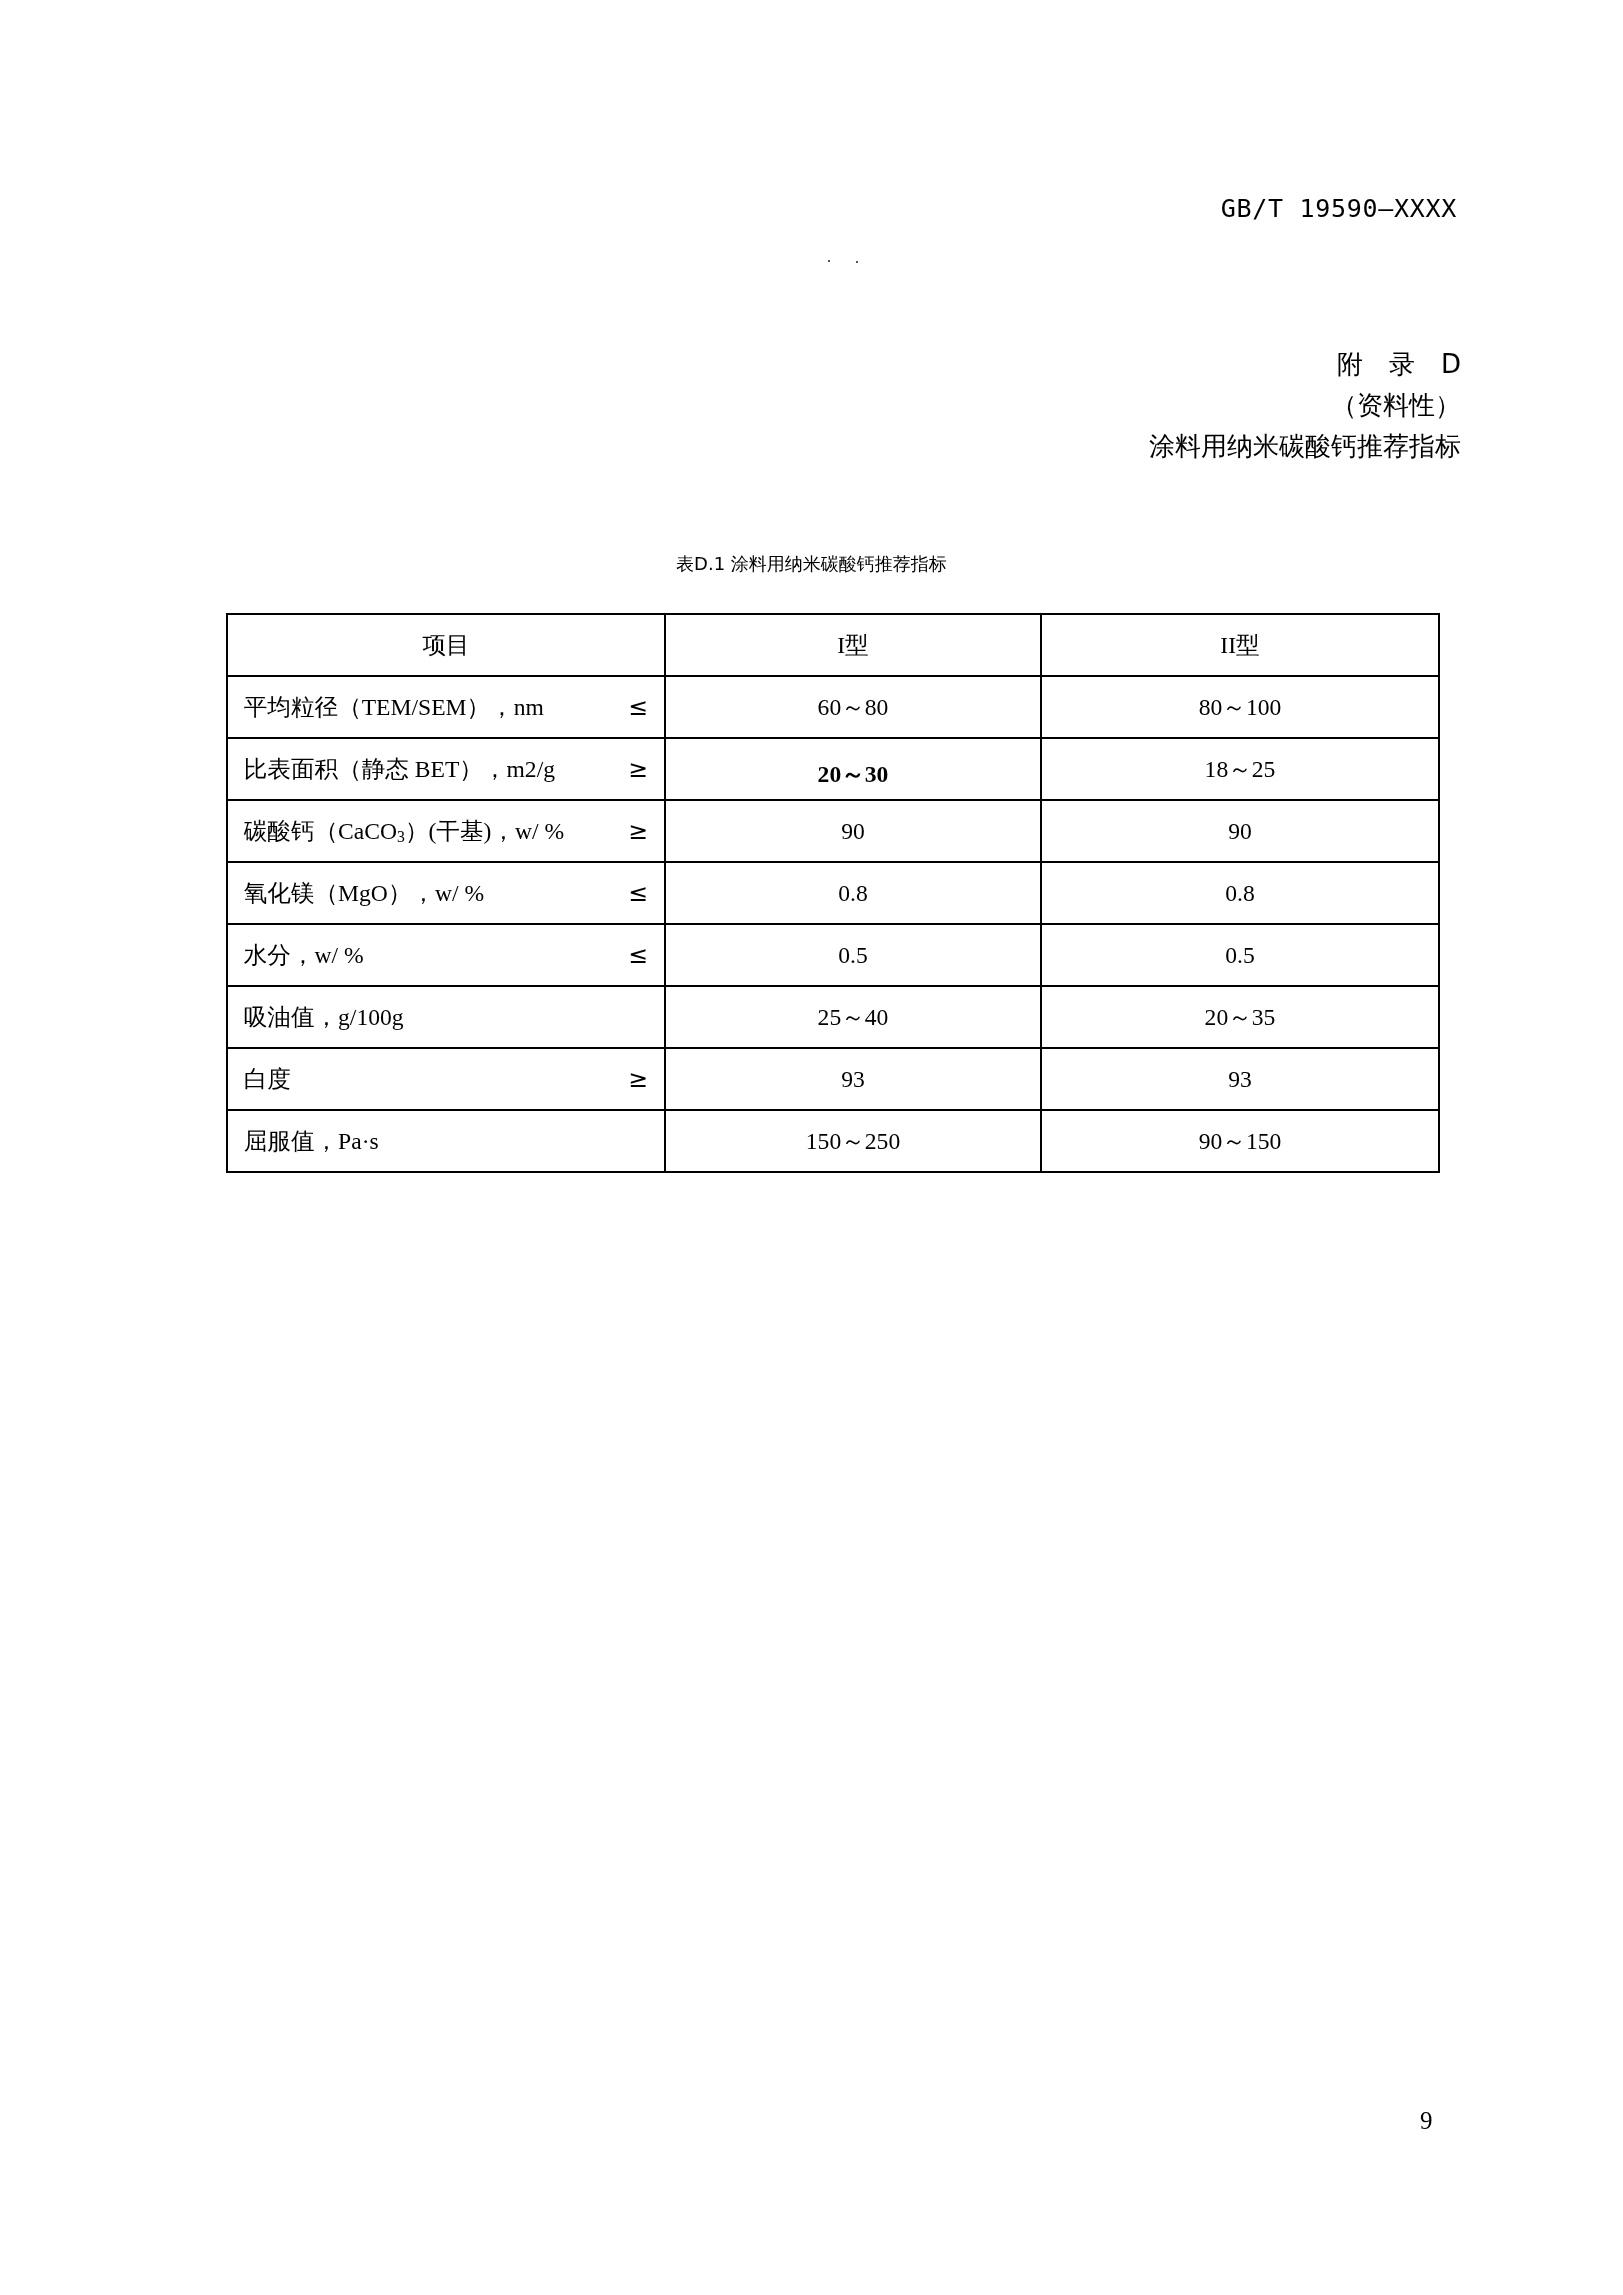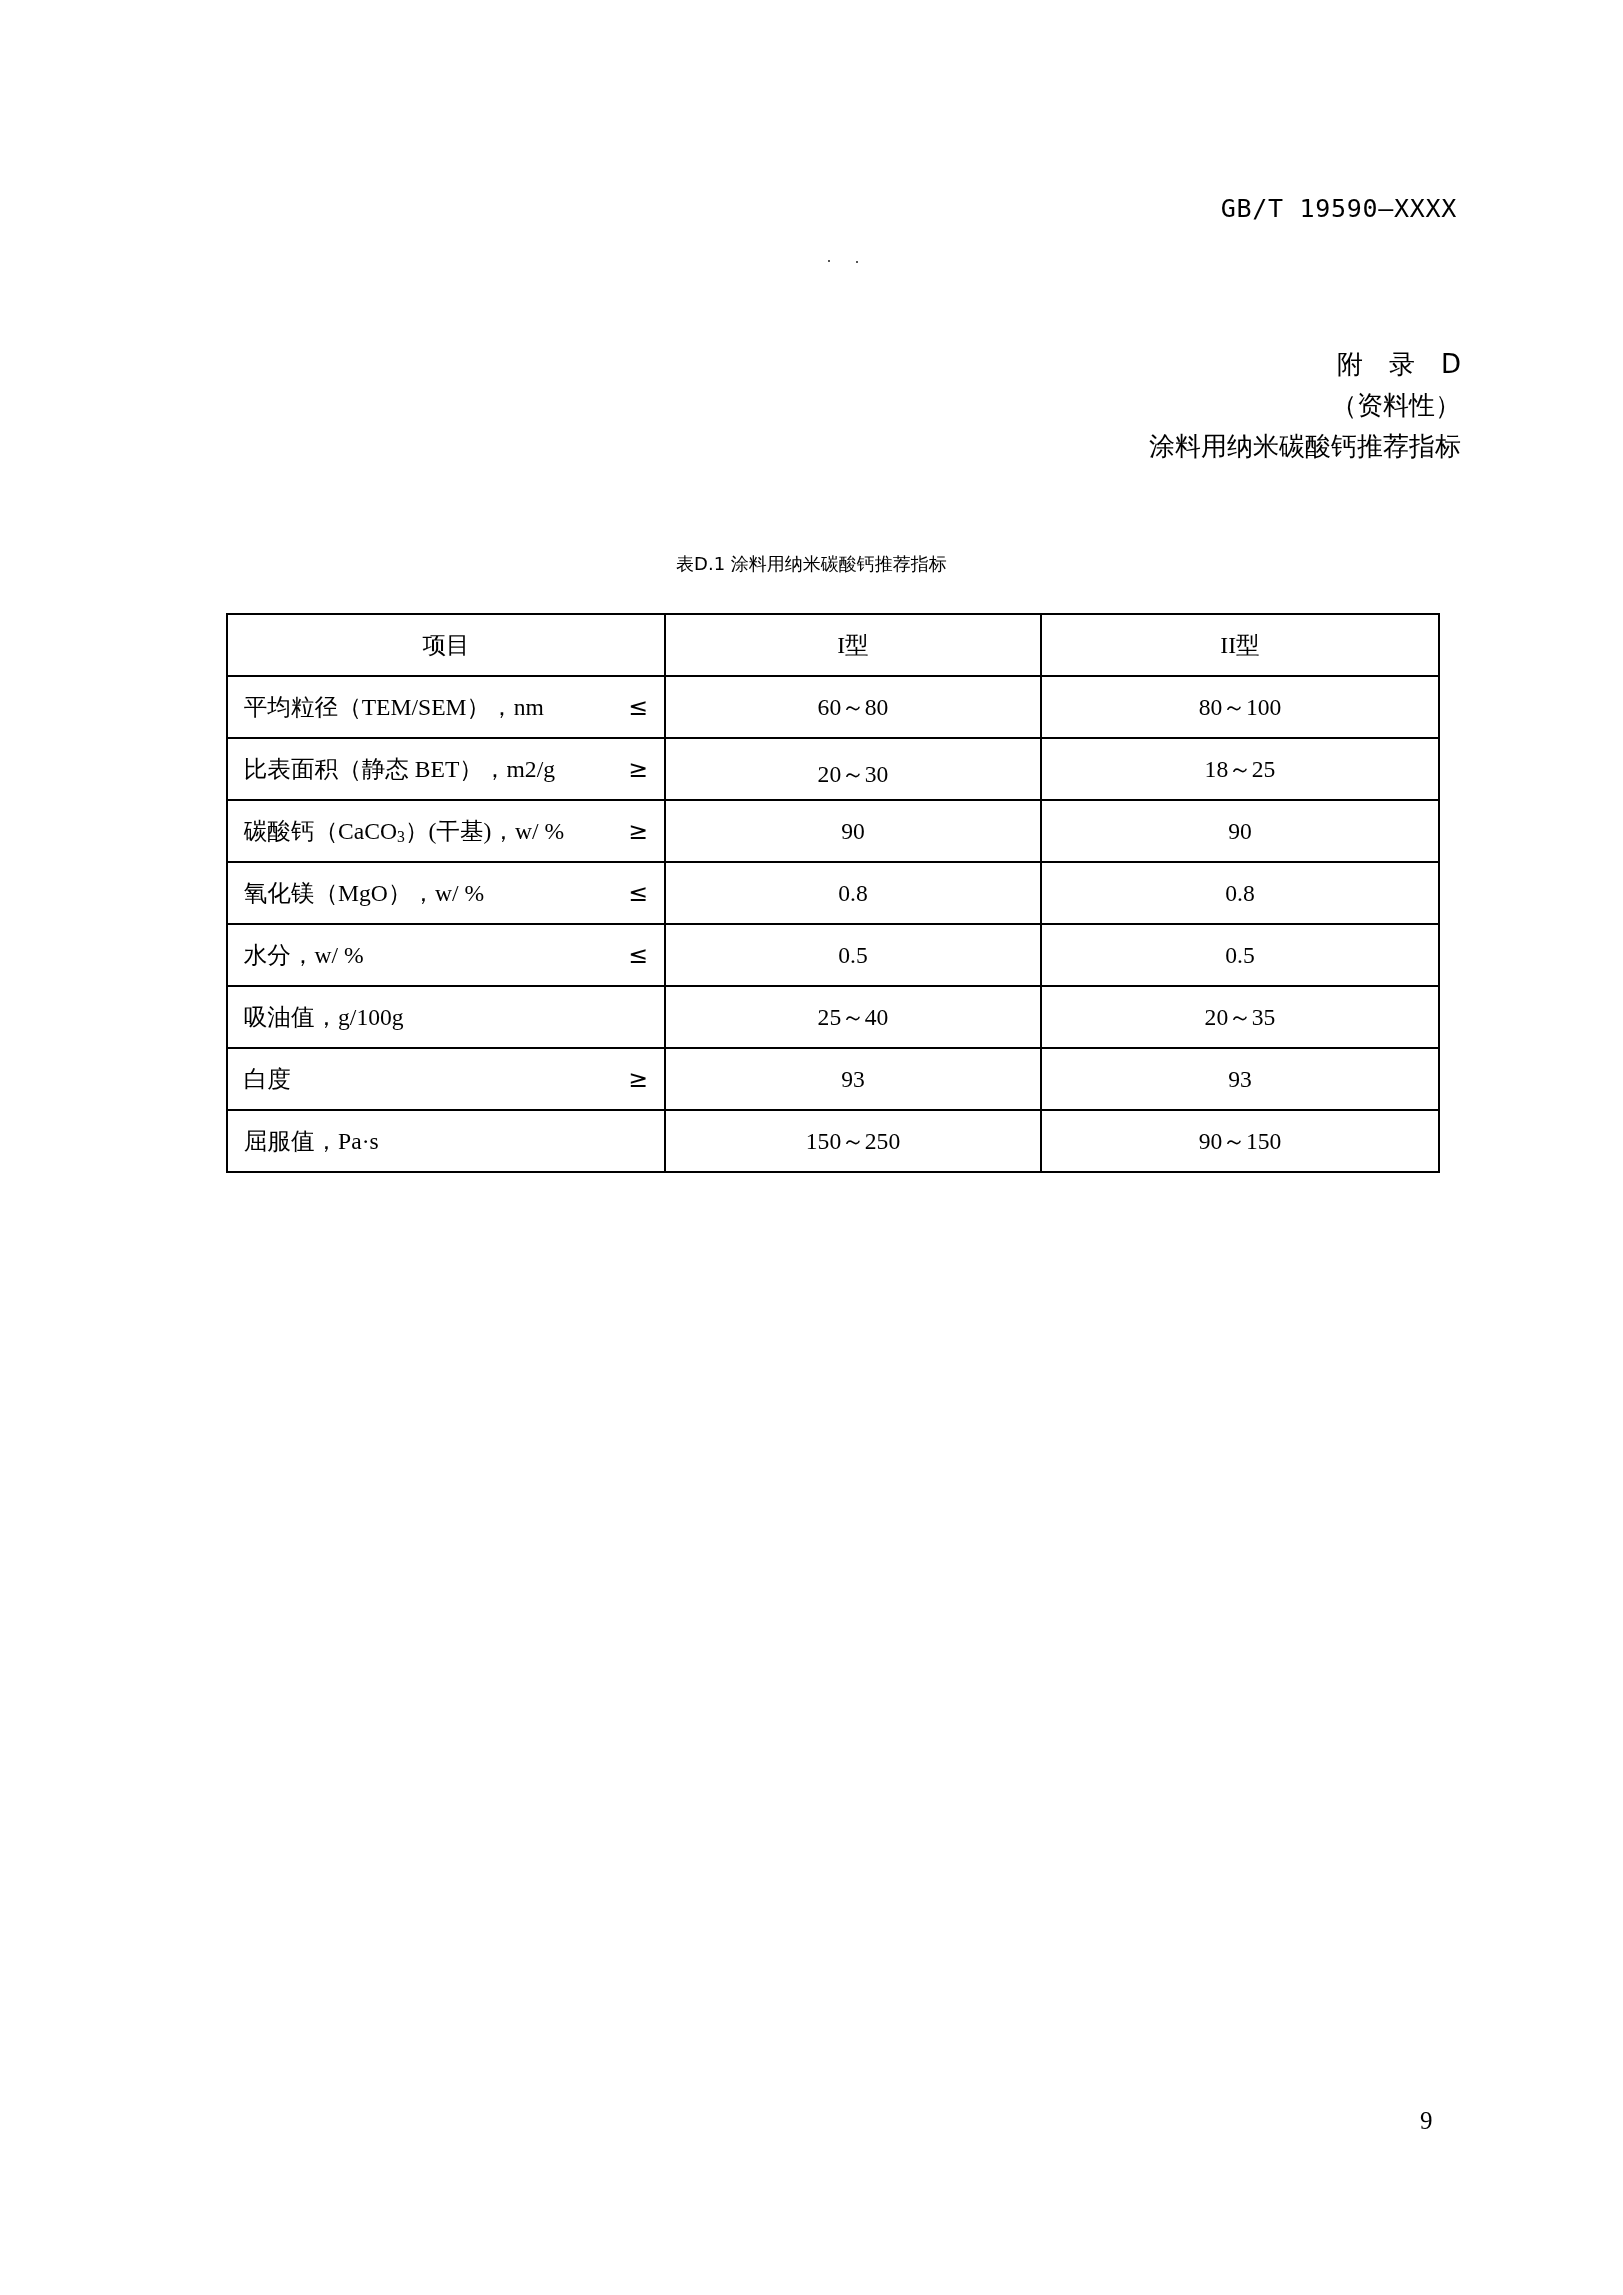--- a/index.html
+++ b/index.html
@@ -92,21 +92,21 @@
       text-align: left;
     }
     td.item .cmp {
       position: absolute;
       right: 15.7px;
       top: 50%;
       transform: translateY(-50%);
       font-family: "DejaVu Sans", sans-serif;
       font-size: 23.6px;
     }
-    td.val .low { position: relative; top: 5.2px; }
+    td.val .low { position: relative; top: 5.2px; font-weight: bold; }
     sub { font-size: 15.7px; vertical-align: -2.6px; }
     .page-num {
       position: absolute;
       top: 2108px;
       left: 1420px;
       font-family: "Liberation Serif", "DejaVu Serif", serif;
       font-size: 25px;
       line-height: 1;
     }
   </style>

